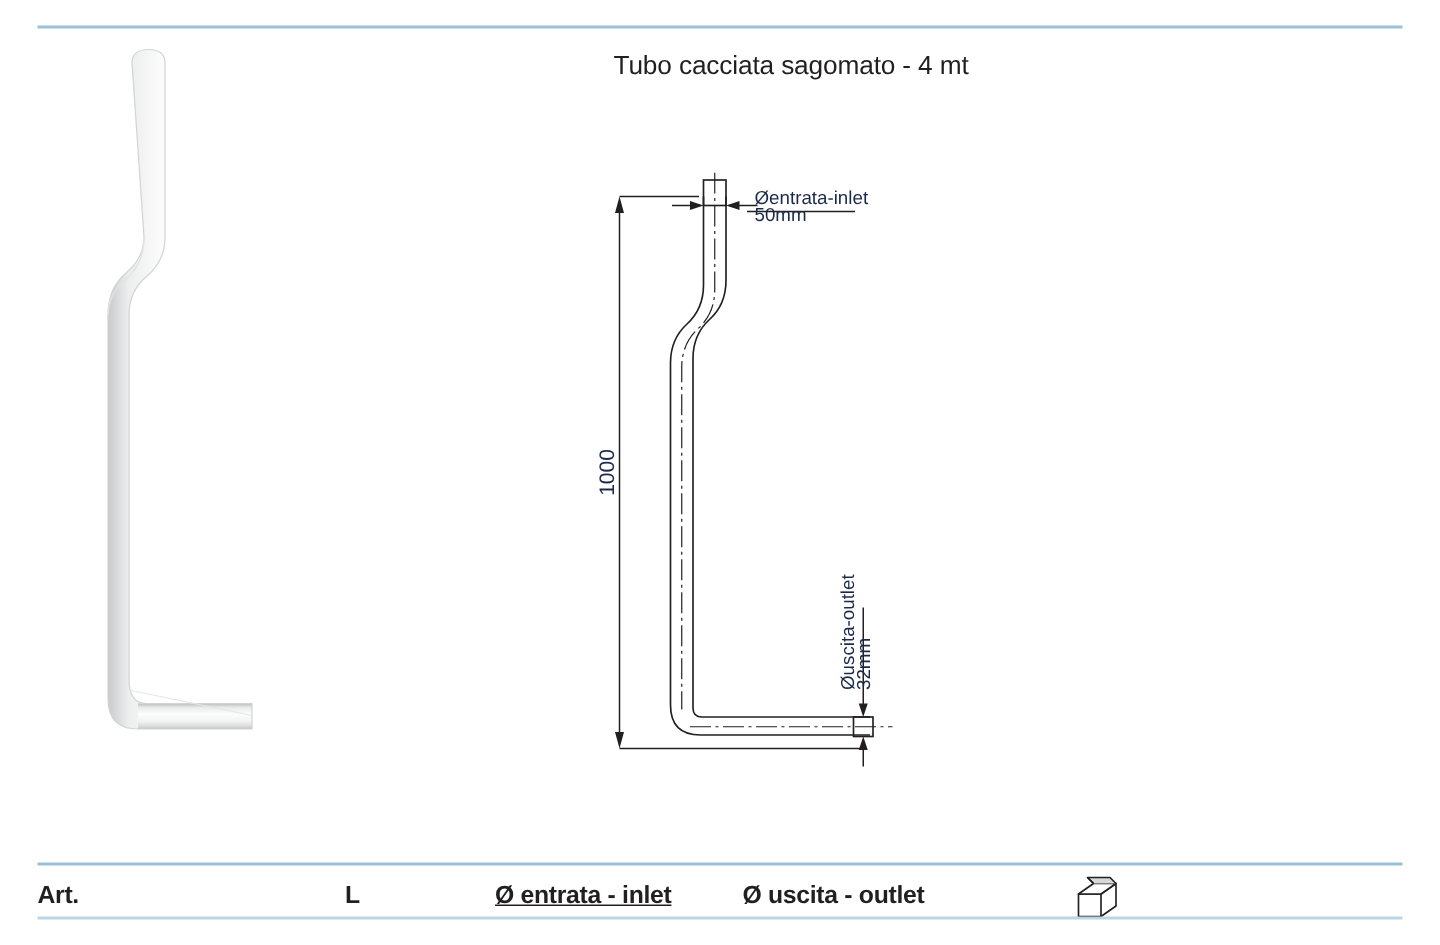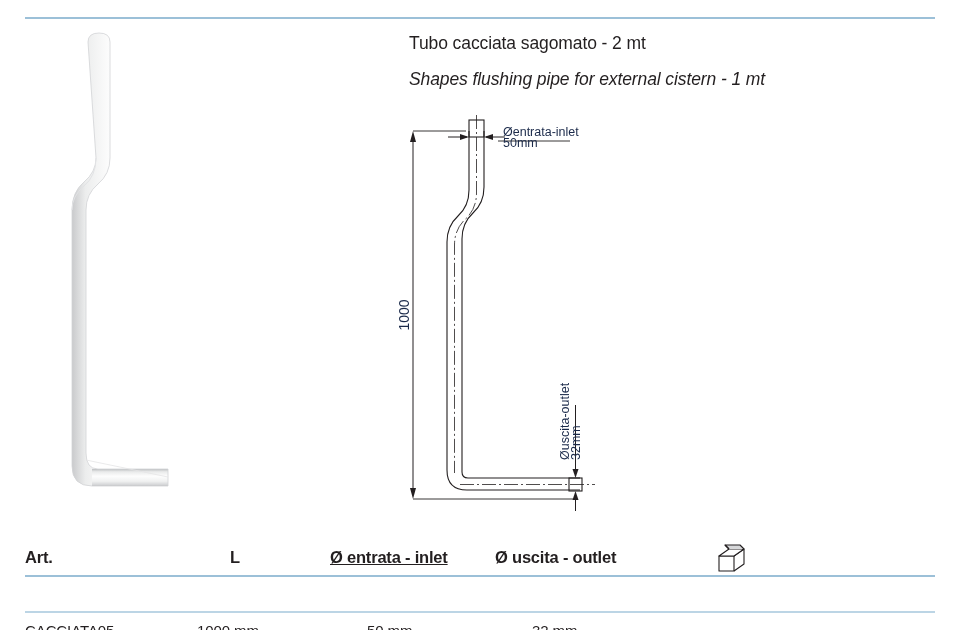--- a/index.html
+++ b/index.html
@@ -75,20 +75,21 @@
     top: 540px;
     width: 910px;
   }
   .row {
     position: relative;
     height: 35px;
   }
   .cell {
     position: absolute;
     white-space: nowrap;
+    margin-top: 40px;
   }
   .head .cell {
     font-size: 16.5px;
     font-weight: bold;
     letter-spacing: -0.2px;
     top: 8px;
     color: #231f20;
   }
   .body .cell {
     font-size: 15px;
@@ -172,22 +173,21 @@
                q12,-10 12,-24
                Z" fill="none" stroke="#d2d3d5" stroke-width="0.8"></path>
 
       <path d="M66,128 q0,18 -12,28 q-12,10 -12,24" fill="none" stroke="#e2e3e5" stroke-width="1"></path>
       <path d="M56,430 L138,447" fill="none" stroke="#e4e5e6" stroke-width="0.8"></path>
     </g>
   </svg>
 </div>
 
 <div class="title-block">
-  <div class="title-it">Tubo cacciata sagomato - 2 mt</div>
-  <div class="title-en">Shapes flushing pipe for external cistern - 1 mt</div>
+  <div class="title-it">Tubo cacciata sagomato - 4 mt</div>
 </div>
 
 <div class="drawing">
   <svg width="260" height="400" viewBox="0 0 260 400" xmlns="http://www.w3.org/2000/svg" stroke-linecap="butt" stroke-linejoin="miter">
 
     <g fill="none" stroke="#231f20" stroke-width="1.1">
 
       <path d="M79,16
                L79,75
                q0,16 -11,26

